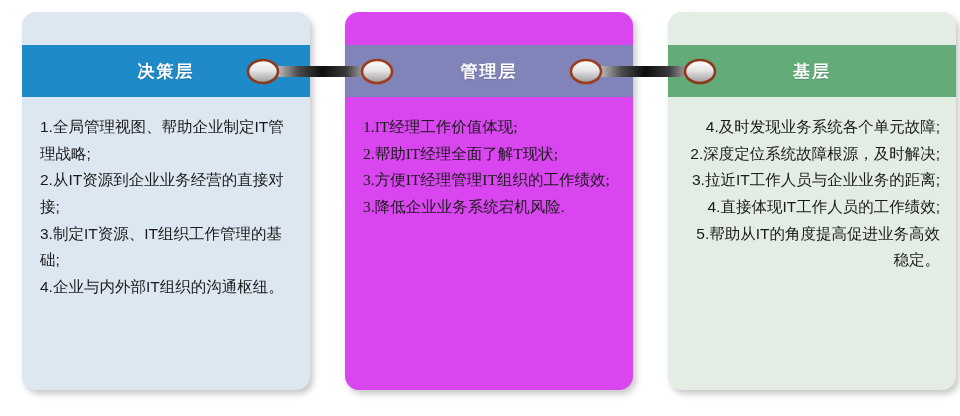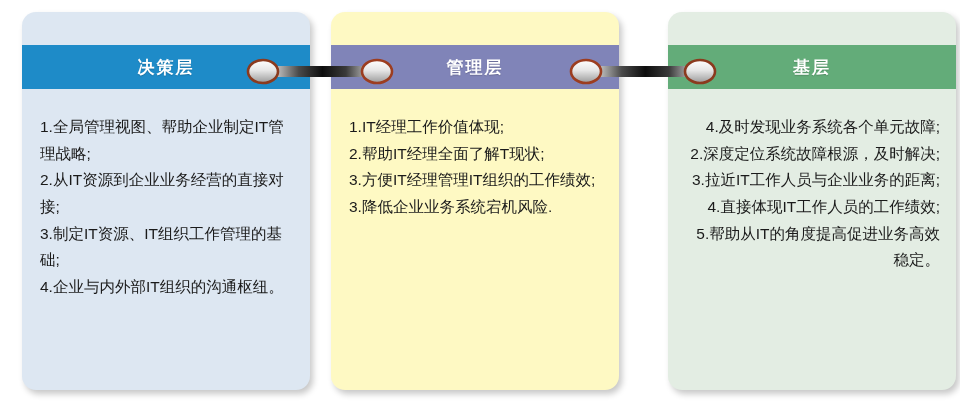--- a/index.html
+++ b/index.html
@@ -26,30 +26,30 @@
     top: 12px;
     width: 288px;
     height: 378px;
     border-radius: 14px;
     box-shadow: 3px 4px 6px rgba(0, 0, 0, 0.22);
     overflow: hidden;
     box-sizing: border-box;
   }
 
   .card-1 { left: 22px;  background: #dde7f2; }
-  .card-2 { left: 331px; background: #fef9c3; }
+  .card-2 { left: 345px; background: #d946ef; font-family: Liberation Serif, serif; }
   .card-3 { left: 668px; background: #e3edе3; }
   .card-3 { background: #e3ede3; text-align: right; }
 
   .card-header {
     position: absolute;
     left: 0;
     top: 33px;
     width: 100%;
-    height: 44px;
+    height: 52px;
     display: flex;
     align-items: center;
     justify-content: center;
     box-sizing: border-box;
   }
   .card-1 .card-header { background: #1e8bc8; }
   .card-2 .card-header { background: #8084b8; }
   .card-3 .card-header { background: #63ac79; }
 
   .card-title {

